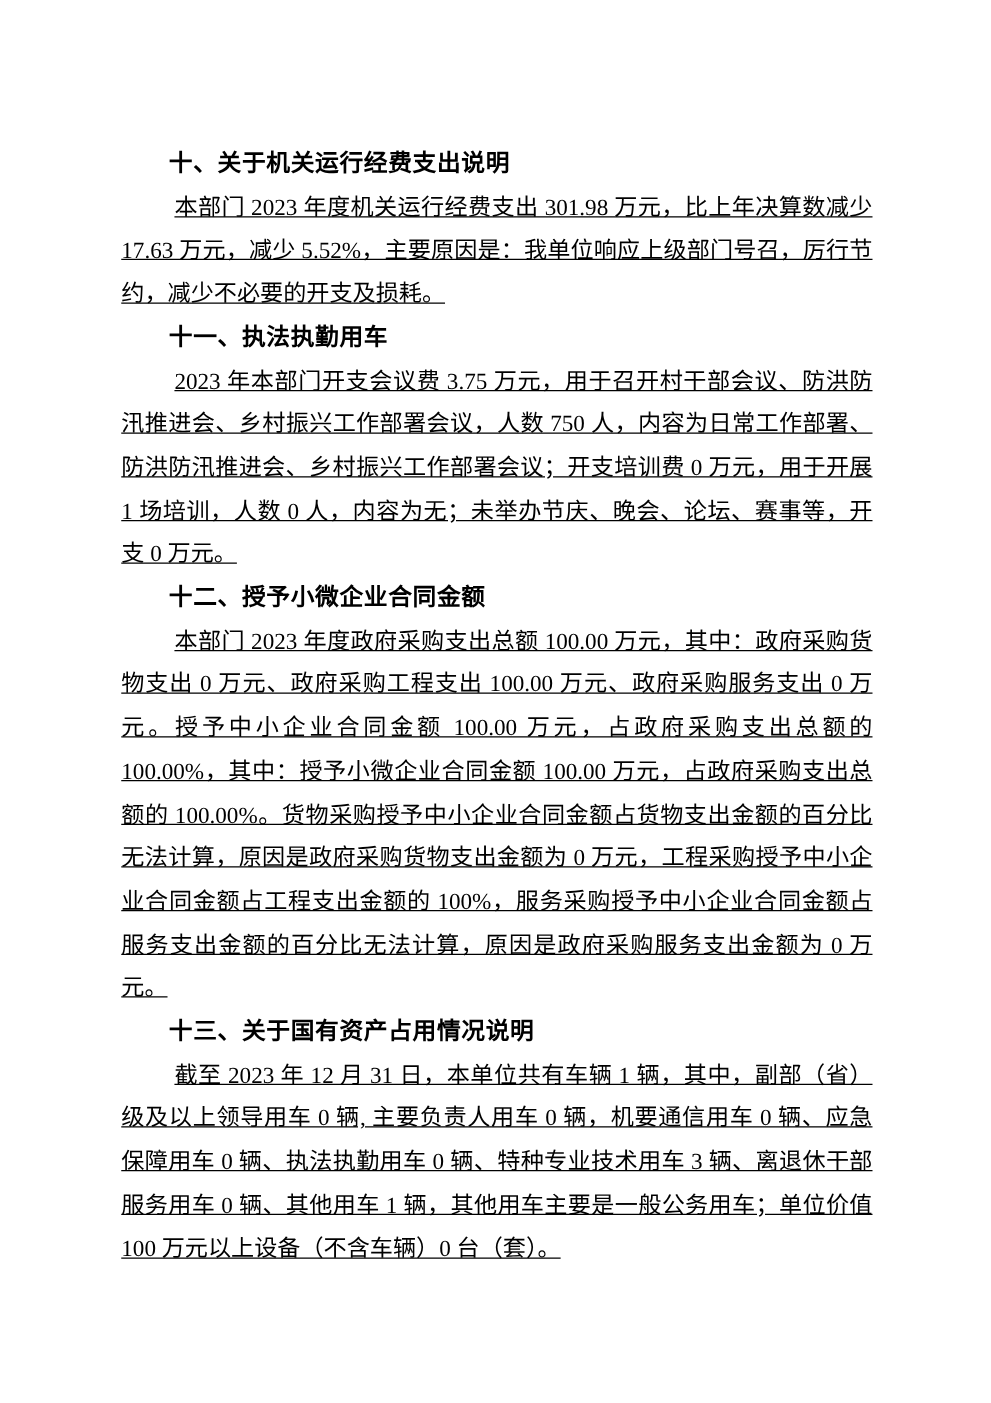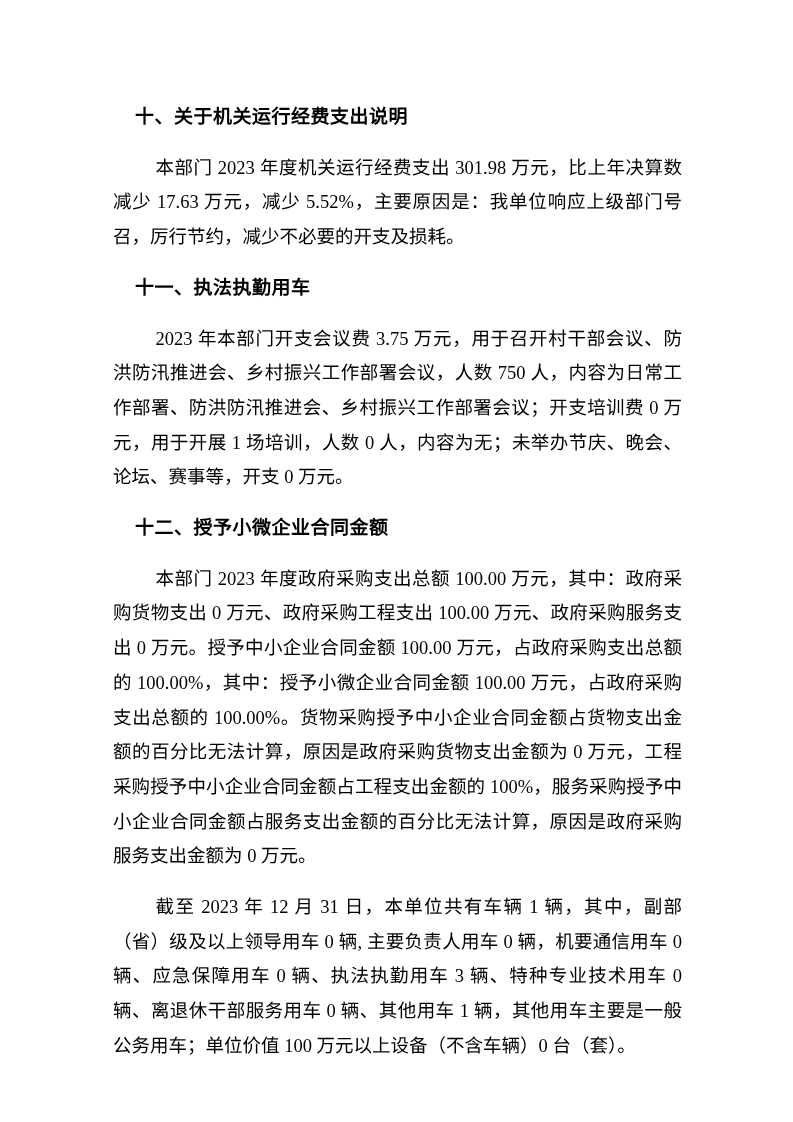--- a/index.html
+++ b/index.html
@@ -7,43 +7,44 @@
     position: relative;
     width: 793px;
     height: 1122px;
     background: #ffffff;
     margin: 0 auto;
     overflow: hidden;
   }
   .content {
     position: absolute;
     left: 97px;
-    top: 100px;
+    top: 115px;
     width: 601px;
     color: #000000;
     font-family: "Liberation Serif", "DejaVu Serif", serif;
     font-size: 18.5px;
     line-height: 34.7px;
     text-align: justify;
     text-justify: inter-ideograph;
   }
   .section { margin: 0; }
   .section-heading {
     font-family: "Liberation Sans", "DejaVu Sans", sans-serif;
     font-size: 19px;
     font-weight: bold;
     line-height: 34.7px;
     margin: 0;
     text-indent: 2em;
     text-align: left;
     letter-spacing: 0.5px;
   }
   .section-paragraph {
-    margin: 16px;
+    margin: 0;
     text-indent: 2.3em;
+    text-decoration: underline;
   }
 </style>
 </head>
 <body>
 
 <div class="page">
   <div class="content">
 
     <div class="section">
       <h2 class="section-heading">十、关于机关运行经费支出说明</h2>
@@ -54,17 +55,18 @@
       <h2 class="section-heading">十一、执法执勤用车</h2>
       <p class="section-paragraph">2023 年本部门开支会议费 3.75 万元，用于召开村干部会议、防洪防汛推进会、乡村振兴工作部署会议，人数 750 人，内容为日常工作部署、防洪防汛推进会、乡村振兴工作部署会议；开支培训费 0 万元，用于开展 1 场培训，人数 0 人，内容为无；未举办节庆、晚会、论坛、赛事等，开支 0 万元。</p>
     </div>
 
     <div class="section">
       <h2 class="section-heading">十二、授予小微企业合同金额</h2>
       <p class="section-paragraph">本部门 2023 年度政府采购支出总额 100.00 万元，其中：政府采购货物支出 0 万元、政府采购工程支出 100.00 万元、政府采购服务支出 0 万元。授予中小企业合同金额 100.00 万元，占政府采购支出总额的 100.00%，其中：授予小微企业合同金额 100.00 万元，占政府采购支出总额的 100.00%。货物采购授予中小企业合同金额占货物支出金额的百分比无法计算，原因是政府采购货物支出金额为 0 万元，工程采购授予中小企业合同金额占工程支出金额的 100%，服务采购授予中小企业合同金额占服务支出金额的百分比无法计算，原因是政府采购服务支出金额为 0 万元。</p>
     </div>
 
     <div class="section">
-      <p class="section-paragraph">截至 2023 年 12 月 31 日，本单位共有车辆 1 辆，其中，副部（省）级及以上领导用车 0 辆, 主要负责人用车 0 辆，机要通信用车 0 辆、应急保障用车 0 辆、执法执勤用车 3 辆、特种专业技术用车 0 辆、离退休干部服务用车 0 辆、其他用车 1 辆，其他用车主要是一般公务用车；单位价值 100 万元以上设备（不含车辆）0 台（套）。</p>
+      <h2 class="section-heading">十三、关于国有资产占用情况说明</h2>
+      <p class="section-paragraph">截至 2023 年 12 月 31 日，本单位共有车辆 1 辆，其中，副部（省）级及以上领导用车 0 辆, 主要负责人用车 0 辆，机要通信用车 0 辆、应急保障用车 0 辆、执法执勤用车 0 辆、特种专业技术用车 3 辆、离退休干部服务用车 0 辆、其他用车 1 辆，其他用车主要是一般公务用车；单位价值 100 万元以上设备（不含车辆）0 台（套）。</p>
     </div>
 
   </div>
 </div>
 
 </body></html>

